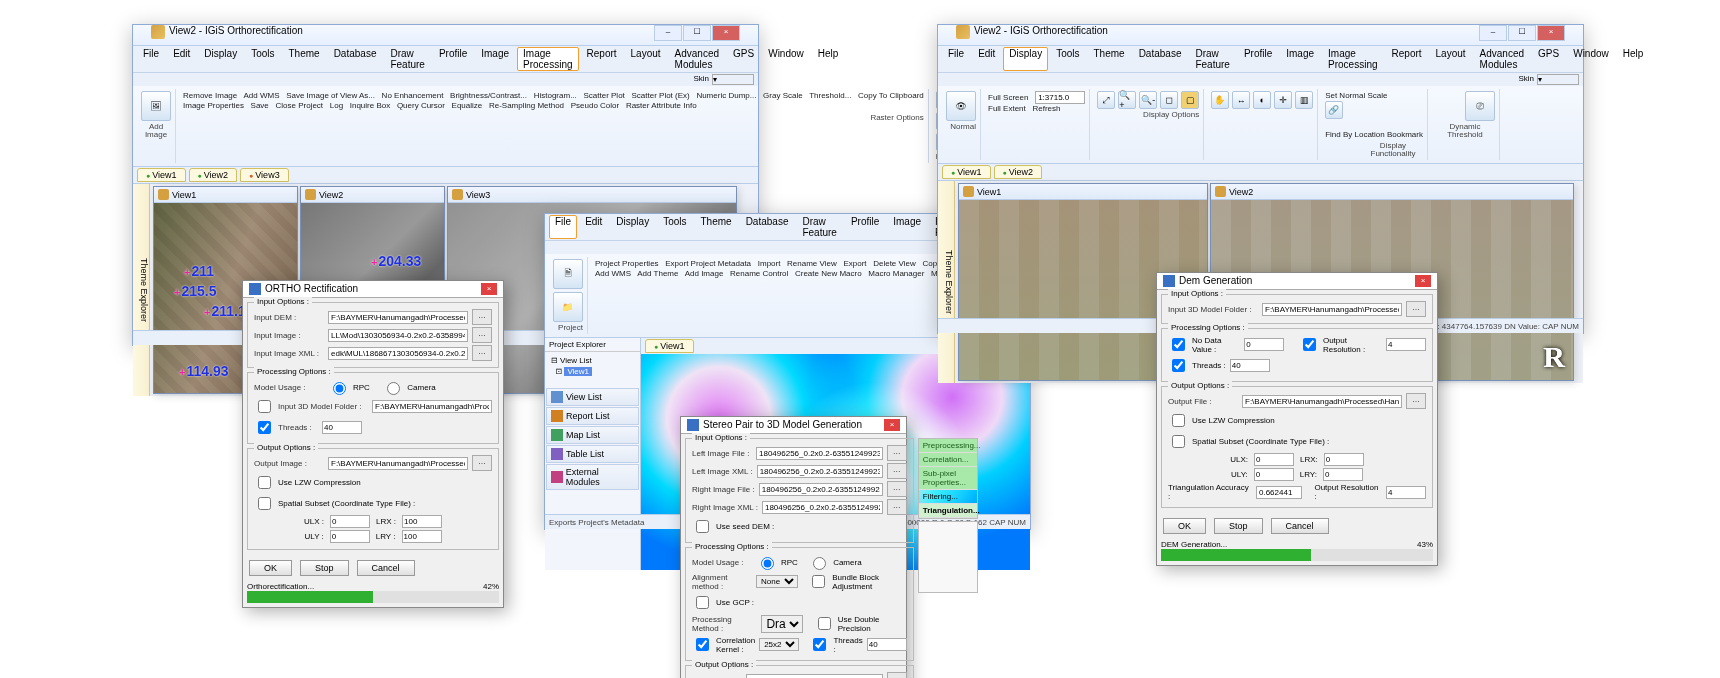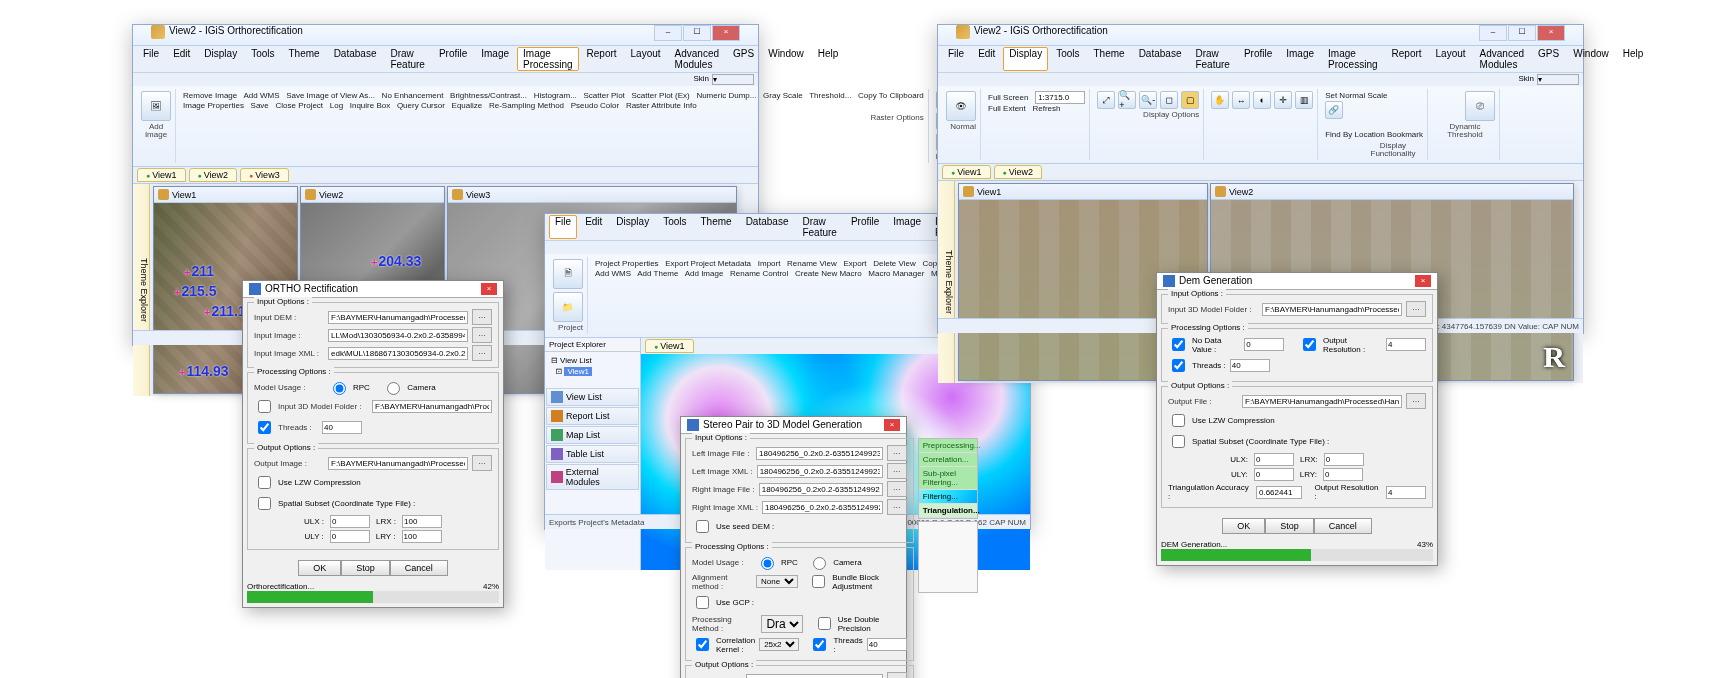--- a/index.html
+++ b/index.html
@@ -34,21 +34,21 @@
 .dtitle{background:#fff;border-bottom:1px solid #aaa;padding:2px 6px;display:flex;font-size:10px}
 .dtitle .dico{width:12px;height:12px;background:#3a70c4;margin-right:4px}
 .dtitle .dx{margin-left:auto;width:16px;text-align:center;background:#e04040;color:#fff;line-height:12px;font-size:8px}
 .dsection{border:1px solid #bbb;margin:4px;padding:4px 6px;position:relative}
 .dsection .dslabel{position:absolute;top:-6px;left:6px;background:#f0f0f0;padding:0 3px;font-size:8px}
 .drow{display:flex;align-items:center;gap:4px;margin:2px 0;font-size:8px}
 .drow label{min-width:70px;color:#333}
 .drow input[type=text]{flex:1;border:1px solid #aaa;font-size:8px;padding:1px 2px;background:#fff;min-width:40px}
 .drow input[type=number]{width:36px;border:1px solid #aaa;font-size:8px;padding:1px}
 .drow .browse{width:18px;height:14px;border:1px solid #aaa;background:#e8e8e8;text-align:center;line-height:12px}
-.dbtns{display:flex;justify-content:center;padding:6px}
+.dbtns{display:flex;justify-content:flex-start;gap:8px;padding:6px}
 .dbtns button{font-size:9px;padding:2px 14px;border:1px solid #999;background:linear-gradient(#fff,#e0e0e0)}
 .prog{height:12px;background:#e0e0e0;position:relative;margin:0 4px 4px}
 .prog .fill{position:absolute;left:0;top:0;bottom:0;background:#30b030}
 .steps{border:1px solid #bbb;font-size:8px}
 .steps div{padding:2px 4px;border-bottom:1px solid #ddd}
 .steps .done{background:#a8e8a8;color:#1a5a1a}
 .steps .curr{background:#d0f0d0;font-weight:bold}
 .projexp{font-size:9px}
 .projexp .sec{background:linear-gradient(#f2f6fc,#e2eaf6);border:1px solid #c0d0e8;margin:1px;padding:2px 4px;display:flex;align-items:center;gap:3px}
 .projexp .sec .sico{width:12px;height:12px;background:#6090d0}
@@ -409,21 +409,21 @@
             <span class="browse">…</span>
           </div>
 
    </div>
 
   </div>
   <div style="width:60px;padding:4px 4px 0 0">
    <div class="steps" id="steps2">
           <div class="done">Preprocessing...</div>
           <div class="done">Correlation...</div>
-          <div class="done">Sub-pixel Filtering...</div>
+          <div class="done">Sub-pixel Properties...</div>
           <div>Filtering...</div>
           <div class="curr">Triangulation...</div>
         </div>
    <div style="height:70px;border:1px solid #bbb;margin-top:2px;background:#f8f8f8"></div>
   </div>
  </div>
 
 </div>
 
 <div class="win" style="left:937px;top:24px;width:645px;height:308px">

